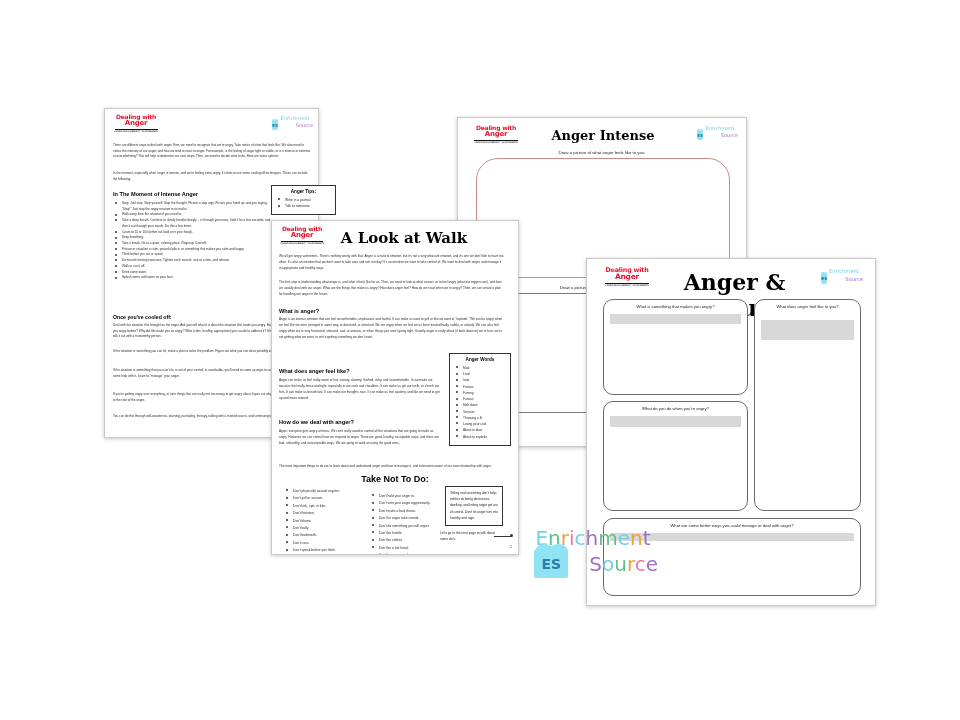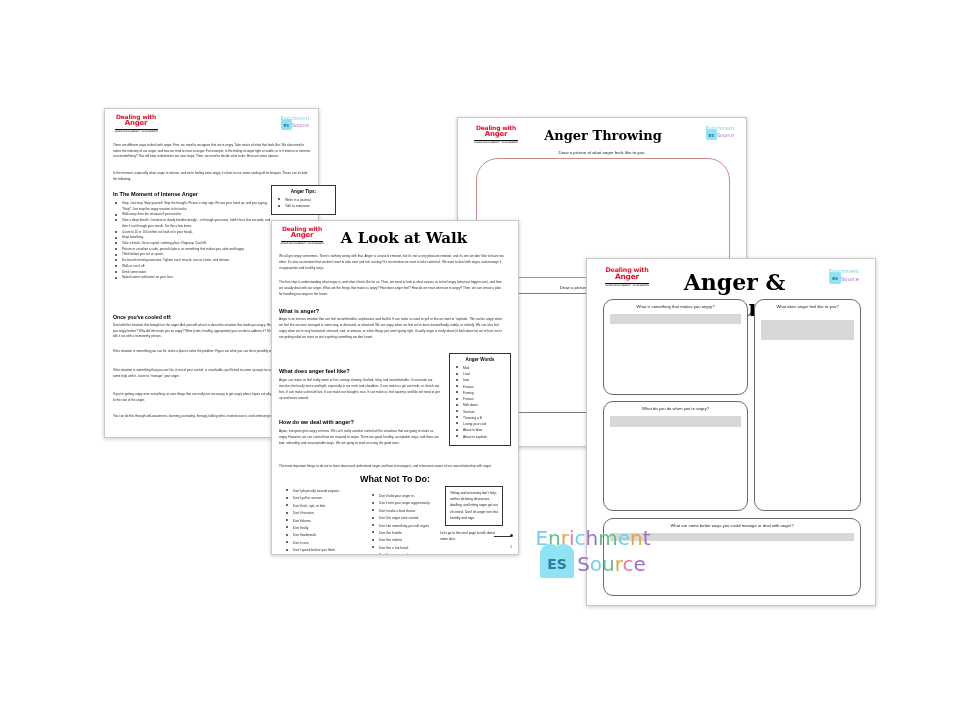--- a/index.html
+++ b/index.html
@@ -40,21 +40,21 @@
     display:block;color:#111;font-weight:normal;
     transform:scaleY(0.8);
   }
 
   .logo-es{
     text-align:center;line-height:1.05;
     font-family:"DejaVu Sans", sans-serif;
     white-space:nowrap;
   }
   .logo-es .row1 .c{display:inline-block;}
-  .logo-es .row2{display:flex;align-items:center;justify-content:center;gap:0;}
+  .logo-es .row2{display:flex;align-items:center;justify-content:flex-end;gap:18px;}
   .heart{
     position:relative;display:inline-block;background:#8fe3f5;
     border-radius:2px;color:#1b6f8a;font-weight:bold;
     display:inline-flex;align-items:center;justify-content:center;
   }
   .heart:before,.heart:after{
     content:"";position:absolute;background:#8fe3f5;border-radius:50%;
     width:56%;height:56%;top:-22%;
   }
   .heart:before{left:2%;}
@@ -159,21 +159,21 @@
 
   <div class="sheet" style="left:457px;top:117px;width:290px;height:330px;z-index:3;">
 
     <div style="position:absolute;left:12px;top:7px;width:52px;" class="logo-dwa">
       <span class="l1" style="font-size:6px;">Dealing with</span>
       <span class="l2" style="font-size:7px;">Anger</span>
       <span class="rule"></span>
       <span class="sub" style="font-size:2.6px;">ANGER MANAGEMENT  ·  WORKSHEETS</span>
     </div>
 
-    <div class="doc-title" style="position:absolute;left:70px;top:10px;width:150px;font-size:13px;">Anger Throwing</div>
+    <div class="doc-title" style="position:absolute;left:70px;top:10px;width:150px;font-size:13px;">Anger Intense</div>
 
     <div class="logo-es" style="position:absolute;right:8px;top:8px;width:36px;font-size:5px;">
       <div class="row1" style="color:#6fd0e8;">Enrichment</div>
       <div class="row2">
         <span class="heart" style="width:11px;height:9px;font-size:4px;">
           <span>ES</span>
         </span>
         <span style="color:#9b6fc4;">Source</span>
       </div>
     </div>
@@ -222,21 +222,21 @@
         <li>Furious</li>
         <li>Melt down</li>
         <li>Tantrum</li>
         <li>Throwing a fit</li>
         <li>Losing your cool</li>
         <li>About to blow</li>
         <li>About to explode</li>
       </ul>
     </div>
 
-    <div class="doc-title" style="position:absolute;left:0;right:0;top:253px;font-size:9px;font-family:'Liberation Sans',sans-serif;">What Not To Do:</div>
+    <div class="doc-title" style="position:absolute;left:0;right:0;top:253px;font-size:9px;font-family:'Liberation Sans',sans-serif;">Take Not To Do:</div>
 
     <ul class="bl" style="position:absolute;left:14px;top:267px;width:80px;font-size:3.3px;line-height:2.25;">
       <li>Don't physically assault anyone.</li>
       <li>Don't yell or scream.</li>
       <li>Don't kick, spit, or bite.</li>
       <li>Don't threaten.</li>
       <li>Don't blame.</li>
       <li>Don't bully.</li>
       <li>Don't badmouth.</li>
       <li>Don't cuss.</li>

